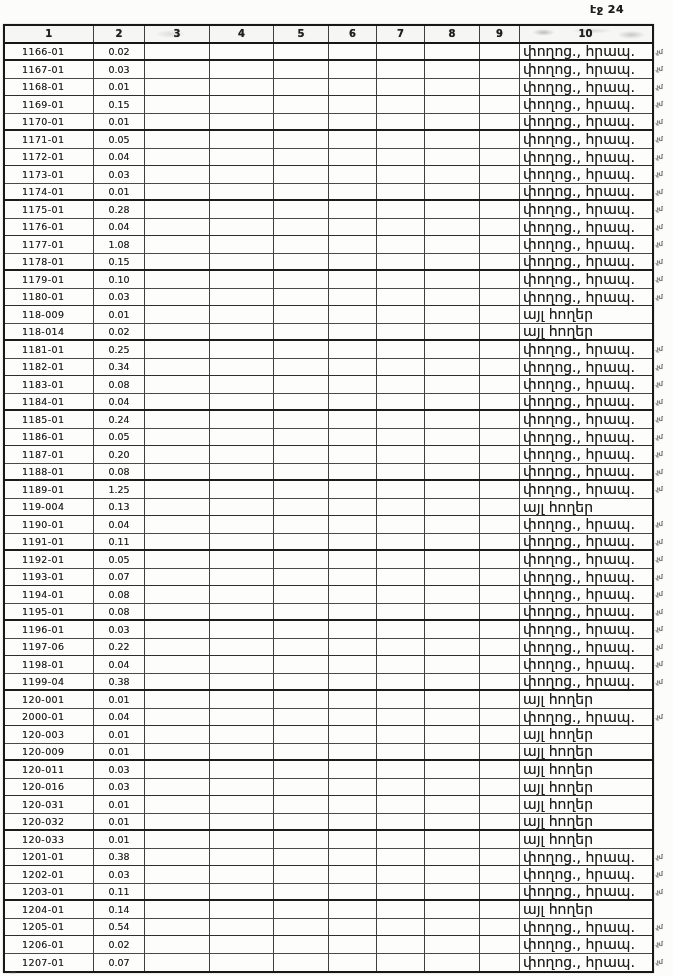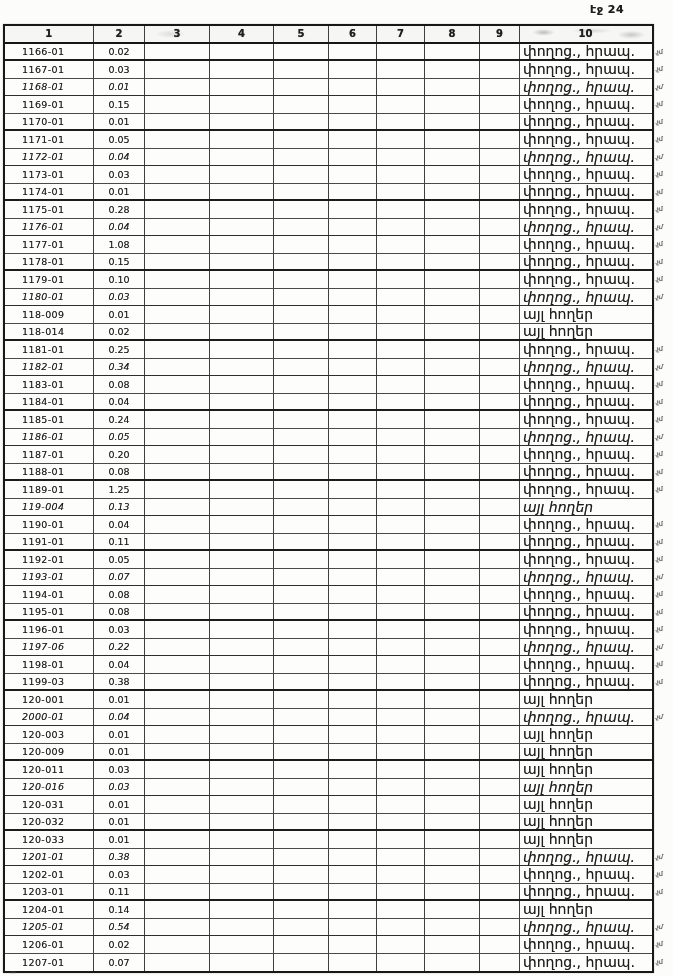--- a/index.html
+++ b/index.html
@@ -38,21 +38,21 @@
     background: #fdfdfc;
     box-shadow: 0 0 1px rgba(0,0,0,.4);
   }
   .row {
     position: relative;
     display: flex;
     height: 17.5px;
     border-bottom: 1px solid #4a4a4a;
   }
   .row.thick   { border-bottom: 2px solid #1c1c1c; }
-  .row.medium  { border-bottom: 1px solid #2e2e2e; font-style: italic; }
+  .row.medium  { border-bottom: 1px solid #2e2e2e; }
   .row:last-child { border-bottom: none; }
   .cell {
     height: 100%;
     display: flex;
     align-items: center;
     border-right: 1px solid #3f3f3f;
     font-size: 9.5px;
     line-height: 1;
     text-shadow: 0 0 .6px rgba(20,20,20,.55);
     overflow: hidden;
@@ -576,21 +576,21 @@
       <div class="cell c3"></div>
       <div class="cell c4"></div>
       <div class="cell c5"></div>
       <div class="cell c6"></div>
       <div class="cell c7"></div>
       <div class="cell c8"></div>
       <div class="cell c9">փողոց., հրապ.</div>
       <span class="note" style="transform: translateX(-2px) translateY(-1px);">.չմ</span>
     </div>
     <div class="row thick">
-      <div class="cell c0">1199-03</div>
+      <div class="cell c0">1199-04</div>
       <div class="cell c1">0.38</div>
       <div class="cell c2"></div>
       <div class="cell c3"></div>
       <div class="cell c4"></div>
       <div class="cell c5"></div>
       <div class="cell c6"></div>
       <div class="cell c7"></div>
       <div class="cell c8"></div>
       <div class="cell c9">փողոց., հրապ.</div>
       <span class="note" style="transform: translateX(-2px) translateY(-1px);">.չմ</span>

